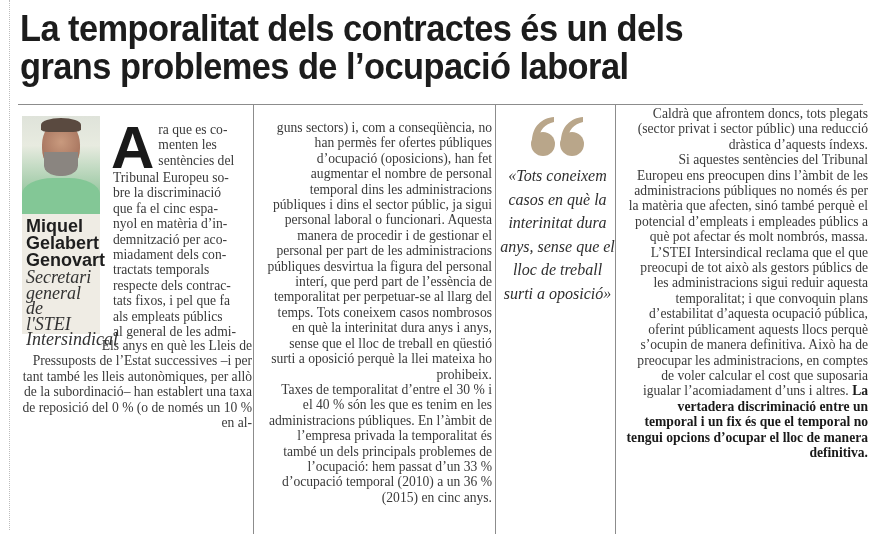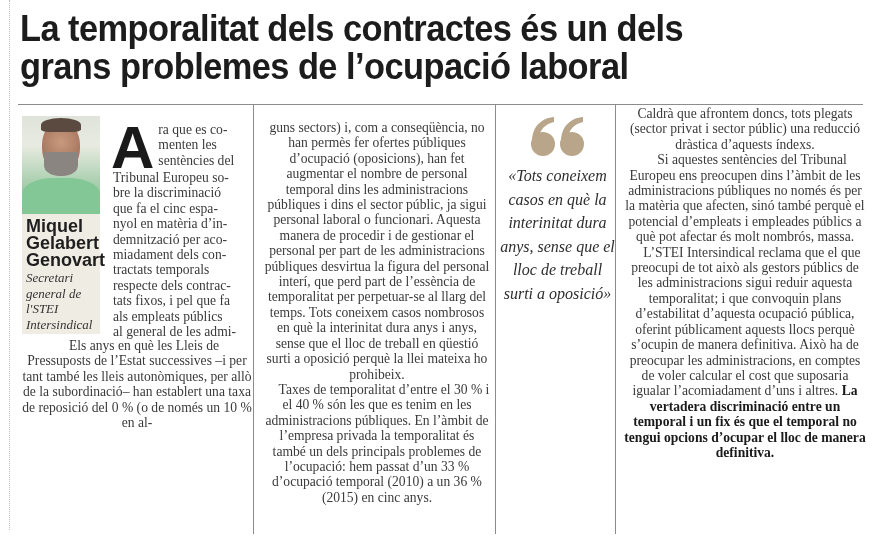--- a/index.html
+++ b/index.html
@@ -5,30 +5,30 @@
     * { margin:0; padding:0; box-sizing:border-box; }
     html, body { width:887px; height:555px; background:#ffffff; overflow:hidden; }
     body { position:relative; color:#2a2a2a; }
     .left-rule { position:absolute; left:9px; top:0; width:1px; height:530px; border-left:1px dotted #bdbdbd; }
     .headline { position:absolute; left:20px; top:10px; width:860px; font-family:"Liberation Sans", sans-serif; font-size:37px; line-height:38px; color:#1c1c1c; letter-spacing:-0.6px; transform:scaleX(0.93); transform-origin:left top; white-space:nowrap; }
     .top-rule { position:absolute; left:18px; top:104px; width:480px; height:1px; background:#8c8c8c; }
     .top-rule2 { position:absolute; left:615px; top:104px; width:248px; height:1px; background:#8c8c8c; }
     .top-rule3 { position:absolute; left:495px; top:104px; width:120px; height:1px; background:#8c8c8c; }
     .vline { position:absolute; width:1px; background:#8c8c8c; }
     .col { position:absolute; font-family:"Liberation Serif", serif; font-size:13.6px; line-height:15.4px; color:#3a3a3a; }
-    .col p { text-align:center; }
+    .col p { text-align:right; }
     .col .indent { text-indent:14px; }
     .author-box { position:absolute; left:22px; top:116px; width:78px; height:218px; background:#efece4; }
     .photo { position:absolute; left:22px; top:116px; width:78px; height:98px; background:linear-gradient(180deg,#dfe3da 0%,#e8ebe0 30%,#9ecaa6 75%,#7bbf8d 100%); overflow:hidden; }
     .face { position:absolute; left:20px; top:6px; width:38px; height:50px; border-radius:45% 45% 48% 48%; background:radial-gradient(circle at 50% 40%, #c99a7e 0%, #a87660 60%, #6a5a50 100%); }
     .beard { position:absolute; left:22px; top:36px; width:34px; height:24px; border-radius:0 0 45% 45%; background:#8a8580; }
     .hair { position:absolute; left:19px; top:2px; width:40px; height:14px; border-radius:50% 50% 20% 20%; background:#5a4a40; }
     .shirt { position:absolute; left:0px; top:62px; width:78px; height:40px; border-radius:40% 40% 0 0; background:#83c796; }
     .author-name { position:absolute; left:26px; top:218px; width:74px; font-family:"Liberation Sans", sans-serif; font-weight:bold; font-size:18px; line-height:17px; color:#1e1e1e; }
-    .author-role { position:absolute; left:26px; top:270px; width:76px; font-family:"Liberation Serif", serif; font-style:italic; font-size:13px; line-height:15.6px; color:#333; }
+    .author-role { position:absolute; left:26px; top:270px; width:76px; font-family:"Liberation Serif", serif; font-style:italic; font-size:18px; line-height:15.6px; color:#333; }
     .dropcap { float:left; font-family:"Liberation Sans", sans-serif; font-weight:bold; font-size:60px; line-height:48px; height:46px; margin:2px 4px 0 -2px; color:#1a1a1a; }
     .quote-mark { position:absolute; left:528px; top:112px; width:60px; height:50px; }
     .quote-text { position:absolute; left:500px; top:164px; width:115px; text-align:center; font-family:"Liberation Serif", serif; font-style:italic; font-size:16px; line-height:23.5px; color:#2e2e2e; }
     b { color:#1a1a1a; }
   </style>
 </head>
 <body>
 
 <div class="left-rule"></div>
 

